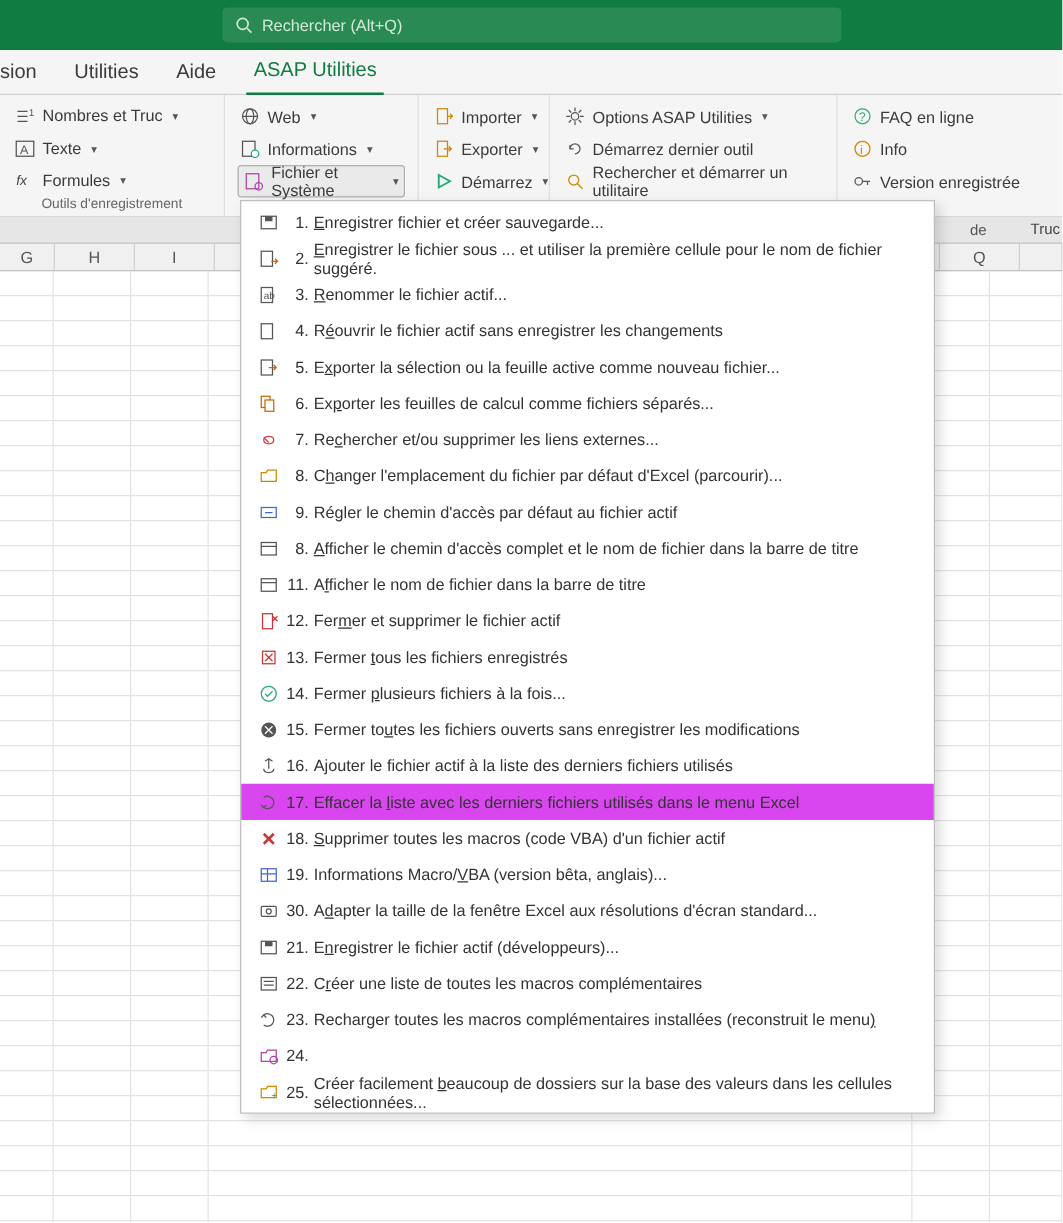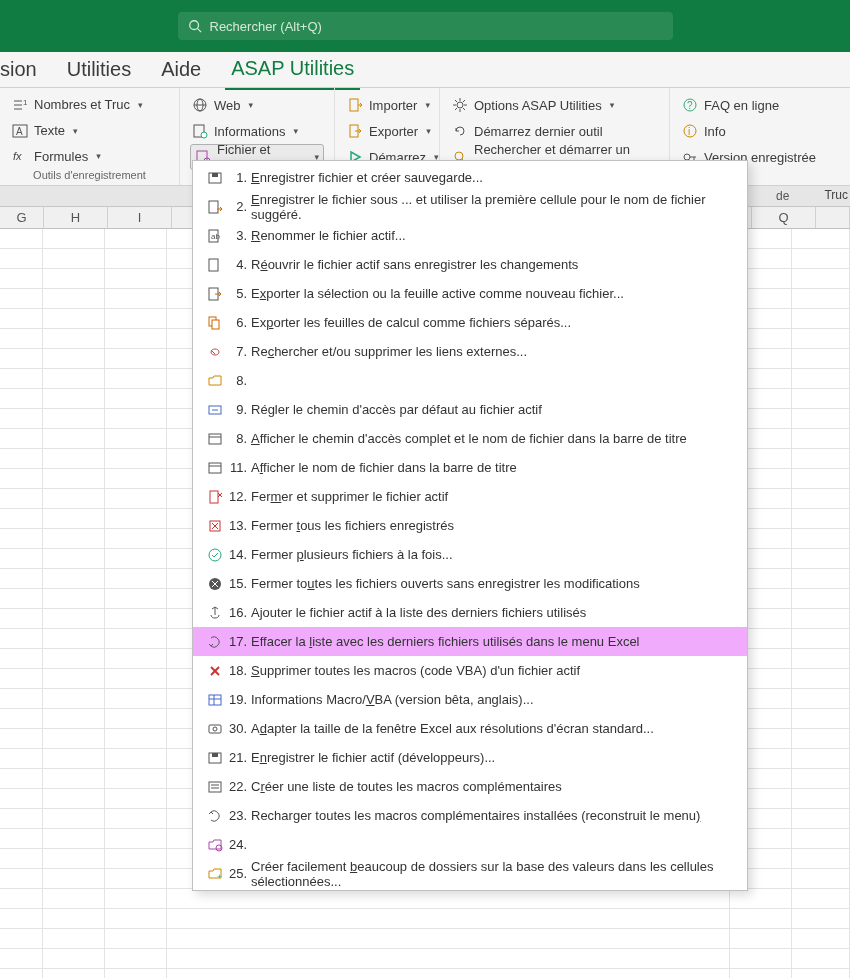--- a/index.html
+++ b/index.html
@@ -1,26 +1,26 @@
 <!DOCTYPE html>
 <html><head>
 <meta charset="utf-8">
 <style>
   * { box-sizing: border-box; margin: 0; padding: 0; font-family: "Segoe UI", Arial, sans-serif; }
   body { width: 850px; height: 978px; background: #fff; overflow: hidden; position: relative; }
 
   
-  .titlebar { height: 52px; background: #107c41; display: flex; align-items: center; justify-content: center; }
+  .titlebar { height: 40px; background: #107c41; display: flex; align-items: center; justify-content: center; }
   .search-box { width: 495px; height: 28px; background: #2a8a54; border-radius: 4px; display: flex; align-items: center; padding: 0 10px; }
   .search-box .icon { margin-right: 8px; }
   .search-box span.ph { color: #d4ead9; font-size: 13px; }
 
   
   .ribbon-tabs { height: 36px; background: #f5f5f5; display: flex; align-items: center; border-bottom: 1px solid #d0d0d0; padding-left: 0; gap: 18px; }
-  .ribbon-tabs .tab { font-size: 20px; color: #3b3b3b; padding: 8px 6px; cursor: pointer; }
+  .ribbon-tabs .tab { font-size: 16px; color: #3b3b3b; padding: 8px 6px; cursor: pointer; }
   .ribbon-tabs .tab.partial { padding-left: 0; }
   .ribbon-tabs .tab.active { color: #107c41; border-bottom: 2px solid #107c41; }
 
   
   .ribbon-body { height: 98px; background: #f5f5f5; border-bottom: 1px solid #d0d0d0; display: flex; }
   .ribbon-group { border-right: 1px solid #e0e0e0; padding: 4px 10px 2px 10px; display: flex; flex-direction: column; justify-content: flex-start; }
   .ribbon-group.last { border-right: none; }
   .ribbon-row { display: flex; align-items: center; height: 26px; font-size: 13px; color: #3b3b3b; gap: 6px; cursor: pointer; padding: 0 2px;}
   .ribbon-row.pressed { border: 1px solid #b0b0b0; background: #eaeaea; border-radius: 3px; padding: 0 4px; }
   .ribbon-group-label { font-size: 11px; color: #666; text-align: center; margin-top: auto; padding-bottom: 2px;}
@@ -51,21 +51,21 @@
   }
   .menu-item {
     height: 29px;
     display: flex;
     align-items: center;
     font-size: 13px;
     color: #333;
     padding: 0 10px;
     cursor: pointer;
   }
-  .menu-item.hovered { background: #f0abfc; }
+  .menu-item.hovered { background: #d946ef; }
   .menu-item .mi-icon { width: 24px; display: flex; justify-content: center; }
   .menu-item .mi-num { width: 24px; text-align: right; padding-right: 4px; }
   .menu-item .mi-text { flex: 1; }
   .menu-item u { text-decoration: underline; }
   .partial-col { position:absolute; right:0; top:0; font-size:12px; color:#555; padding:3px 6px;}
 </style>
 </head>
 <body>
 
 <div class="titlebar">
@@ -663,20 +663,21 @@
       <span class="mi-num">7.</span>
       <span class="mi-text">Re<u>c</u>hercher et/ou supprimer les liens externes...</span>
     </div>
     <div class="menu-item">
       <span class="mi-icon">
         <svg width="16" height="16">
           <path d="M2 5 L6 5 L7 3 L14 3 L14 12 L2 12 Z" fill="none" stroke="#c80"></path>
         </svg>
       </span>
       <span class="mi-num">8.</span>
+      <span class="mi-text">C<u>h</u>anger l'emplacement du fichier par défaut d'Excel (parcourir)...</span>
     </div>
     <div class="menu-item">
       <span class="mi-icon">
         <svg width="16" height="16">
           <rect x="2" y="4" width="12" height="8" fill="none" stroke="#46c"></rect>
           <line x1="5" y1="8" x2="11" y2="8" stroke="#46c"></line>
         </svg>
       </span>
       <span class="mi-num">9.</span>
       <span class="mi-text">Ré<u>g</u>ler le chemin d'accès par défaut au fichier actif</span>

